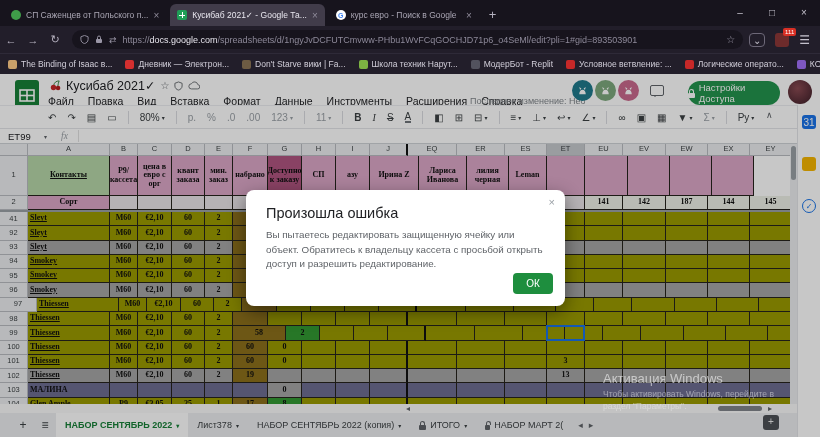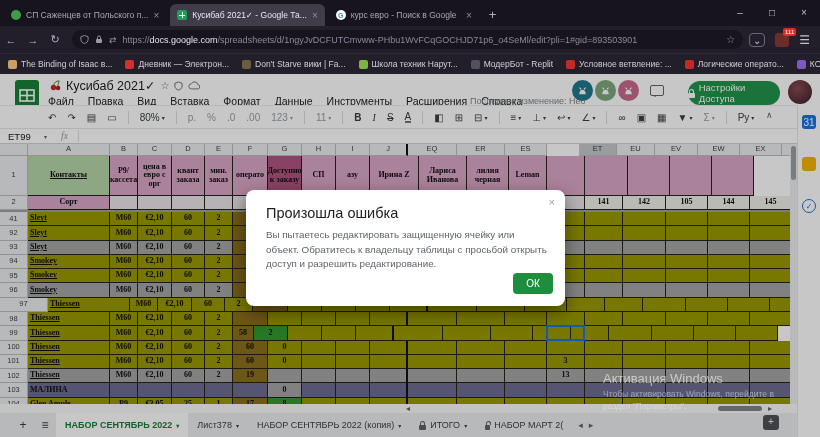--- a/index.html
+++ b/index.html
@@ -421,35 +421,35 @@
           <div class="gc hd" data-interactable="true" style="width: 33px; height: 100%;">D</div>
           <div class="gc hd" data-interactable="true" style="width: 28px; height: 100%;">E</div>
           <div class="gc hd" data-interactable="true" style="width: 35px; height: 100%;">F</div>
           <div class="gc hd" data-interactable="true" style="width: 34px; height: 100%;">G</div>
           <div class="gc hd" data-interactable="true" style="width: 34px; height: 100%;">H</div>
           <div class="gc hd" data-interactable="true" style="width: 34px; height: 100%;">I</div>
           <div class="gc hd freezeV" data-interactable="true" style="width: 38px; height: 100%;">J</div>
           <div class="gc hd" data-interactable="true" style="width: 49px; height: 100%;">EQ</div>
           <div class="gc hd" data-interactable="true" style="width: 48px; height: 100%;">ER</div>
           <div class="gc hd" data-interactable="true" style="width: 42px; height: 100%;">ES</div>
-          <div class="gc hd sel" data-interactable="true" style="width: 38px; height: 100%; margin-left: 32px;">ET</div>
+          <div class="gc hd sel" data-interactable="true" style="width: 38px; height: 100%;">ET</div>
           <div class="gc hd" data-interactable="true" style="width: 38px; height: 100%;">EU</div>
           <div class="gc hd" data-interactable="true" style="width: 43px; height: 100%;">EV</div>
           <div class="gc hd" data-interactable="true" style="width: 42px; height: 100%;">EW</div>
           <div class="gc hd" data-interactable="true" style="width: 42px; height: 100%;">EX</div>
           <div class="gc hd" data-interactable="true" style="width: 42px; height: 100%;">EY</div>
         </div>
         <div class="grow" data-interactable="false" style="top: 12px; height: 40px;">
           <div class="gc rownum" data-interactable="true" style="width: 28px; height: 100%;">1</div>
           <div class="gc c-a1 uline" data-interactable="true" style="width: 82px; height: 100%;">Контакты</div>
           <div class="gc c-pink" data-interactable="true" style="width: 28px; height: 100%;">Р9/кассета</div>
           <div class="gc c-pink" data-interactable="true" style="width: 34px; height: 100%;">цена в евро с орг</div>
           <div class="gc c-pink" data-interactable="true" style="width: 33px; height: 100%;">квант заказа</div>
           <div class="gc c-pink" data-interactable="true" style="width: 28px; height: 100%;">мин. заказ</div>
-          <div class="gc c-pink" data-interactable="true" style="width: 35px; height: 100%;">операто</div>
+          <div class="gc c-pink" data-interactable="true" style="width: 35px; height: 100%;">набрано</div>
           <div class="gc c-g1" data-interactable="true" style="width: 34px; height: 100%;">Доступно к заказу</div>
           <div class="gc c-pink" data-interactable="true" style="width: 34px; height: 100%;">СП</div>
           <div class="gc c-pink" data-interactable="true" style="width: 34px; height: 100%;">азу</div>
           <div class="gc c-pink" data-interactable="true" style="width: 49px; height: 100%;">Ирина Z</div>
           <div class="gc c-pink" data-interactable="true" style="width: 48px; height: 100%;">Лариса Иванова</div>
           <div class="gc c-pink" data-interactable="true" style="width: 42px; height: 100%;">лилия черная</div>
           <div class="gc c-pink" data-interactable="true" style="width: 38px; height: 100%;">Leman</div>
           <div class="gc c-pink" data-interactable="true" style="width: 38px; height: 100%;"></div>
           <div class="gc c-pink" data-interactable="true" style="width: 43px; height: 100%;"></div>
           <div class="gc c-pink" data-interactable="true" style="width: 42px; height: 100%;"></div>
@@ -467,21 +467,21 @@
           <div class="gc c-r2" data-interactable="true" style="width: 34px; height: 100%;"></div>
           <div class="gc c-r2" data-interactable="true" style="width: 34px; height: 100%;"></div>
           <div class="gc c-r2" data-interactable="true" style="width: 34px; height: 100%;"></div>
           <div class="gc c-r2 freezeV" data-interactable="true" style="width: 38px; height: 100%;"></div>
           <div class="gc c-r2" data-interactable="true" style="width: 49px; height: 100%;"></div>
           <div class="gc c-r2" data-interactable="true" style="width: 48px; height: 100%;"></div>
           <div class="gc c-r2" data-interactable="true" style="width: 42px; height: 100%;"></div>
           <div class="gc c-r2" data-interactable="true" style="width: 38px; height: 100%;"></div>
           <div class="gc c-num" data-interactable="true" style="width: 38px; height: 100%;">141</div>
           <div class="gc c-num" data-interactable="true" style="width: 43px; height: 100%;">142</div>
-          <div class="gc c-num" data-interactable="true" style="width: 42px; height: 100%;">105</div>
+          <div class="gc c-num" data-interactable="true" style="width: 42px; height: 100%;">187</div>
           <div class="gc c-num" data-interactable="true" style="width: 42px; height: 100%;">144</div>
           <div class="gc c-num" data-interactable="true" style="width: 42px; height: 100%;">145</div>
         </div>
         <div class="frozendiv" data-interactable="false" style="top: 66px;"></div>
         <div class="grow" data-interactable="false" style="top: 68px; height: 14.2857px;">
           <div class="gc rownum" data-interactable="true" style="width: 28px; height: 100%;">41</div>
           <div class="gc c-olive alignL uline" data-interactable="true" style="width: 82px; height: 100%;">Sleyt</div>
           <div class="gc c-olive" data-interactable="true" style="width: 28px; height: 100%;">М60</div>
           <div class="gc c-olive" data-interactable="true" style="width: 34px; height: 100%;">€2,10</div>
           <div class="gc c-olive" data-interactable="true" style="width: 33px; height: 100%;">60</div>
@@ -605,21 +605,21 @@
           <div class="gc c-gray" data-interactable="true" style="width: 48px; height: 100%;"></div>
           <div class="gc c-gray" data-interactable="true" style="width: 42px; height: 100%;"></div>
           <div class="gc c-gray" data-interactable="true" style="width: 38px; height: 100%;"></div>
           <div class="gc c-gray" data-interactable="true" style="width: 38px; height: 100%;"></div>
           <div class="gc c-gray" data-interactable="true" style="width: 43px; height: 100%;"></div>
           <div class="gc c-gray" data-interactable="true" style="width: 42px; height: 100%;"></div>
           <div class="gc c-gray" data-interactable="true" style="width: 42px; height: 100%;"></div>
           <div class="gc c-gray" data-interactable="true" style="width: 42px; height: 100%;"></div>
         </div>
         <div class="grow" data-interactable="false" style="top: 153.714px; height: 14.2857px;">
-          <div class="gc rownum" data-interactable="true" style="width: 48px; height: 100%;">97</div>
+          <div class="gc rownum" data-interactable="true" style="width: 37px; height: 100%;">97</div>
           <div class="gc c-olive alignL uline" data-interactable="true" style="width: 82px; height: 100%;">Thiessen</div>
           <div class="gc c-olive" data-interactable="true" style="width: 28px; height: 100%;">М60</div>
           <div class="gc c-olive" data-interactable="true" style="width: 34px; height: 100%;">€2,10</div>
           <div class="gc c-olive" data-interactable="true" style="width: 33px; height: 100%;">60</div>
           <div class="gc c-olive" data-interactable="true" style="width: 28px; height: 100%;">2</div>
           <div class="gc c-brown" data-interactable="true" style="width: 35px; height: 100%;"></div>
           <div class="gc c-olive" data-interactable="true" style="width: 34px; height: 100%;"></div>
           <div class="gc c-olive" data-interactable="true" style="width: 34px; height: 100%;"></div>
           <div class="gc c-olive" data-interactable="true" style="width: 34px; height: 100%;"></div>
           <div class="gc c-olive freezeV" data-interactable="true" style="width: 38px; height: 100%;"></div>
@@ -655,21 +655,21 @@
           <div class="gc c-olive" data-interactable="true" style="width: 42px; height: 100%;"></div>
           <div class="gc c-olive" data-interactable="true" style="width: 42px; height: 100%;"></div>
         </div>
         <div class="grow" data-interactable="false" style="top: 182.286px; height: 14.2857px;">
           <div class="gc rownum" data-interactable="true" style="width: 28px; height: 100%;">99</div>
           <div class="gc c-olive alignL uline" data-interactable="true" style="width: 82px; height: 100%;">Thiessen</div>
           <div class="gc c-olive" data-interactable="true" style="width: 28px; height: 100%;">М60</div>
           <div class="gc c-olive" data-interactable="true" style="width: 34px; height: 100%;">€2,10</div>
           <div class="gc c-olive" data-interactable="true" style="width: 33px; height: 100%;">60</div>
           <div class="gc c-olive" data-interactable="true" style="width: 28px; height: 100%;">2</div>
-          <div class="gc c-brown" data-interactable="true" style="width: 21px; height: 100%;">58</div>
+          <div class="gc c-brown" data-interactable="true" style="width: 53px; height: 100%;">58</div>
           <div class="gc c-green" data-interactable="true" style="width: 34px; height: 100%;">2</div>
           <div class="gc c-olive" data-interactable="true" style="width: 34px; height: 100%;"></div>
           <div class="gc c-olive" data-interactable="true" style="width: 34px; height: 100%;"></div>
           <div class="gc c-olive freezeV" data-interactable="true" style="width: 38px; height: 100%;"></div>
           <div class="gc c-olive" data-interactable="true" style="width: 49px; height: 100%;"></div>
           <div class="gc c-olive" data-interactable="true" style="width: 48px; height: 100%;"></div>
           <div class="gc c-olive" data-interactable="true" style="width: 42px; height: 100%;"></div>
           <div class="gc c-olive" data-interactable="true" style="width: 38px; height: 100%;"></div>
           <div class="gc c-olive" data-interactable="true" style="width: 38px; height: 100%;"></div>
           <div class="gc c-olive" data-interactable="true" style="width: 43px; height: 100%;"></div>
@@ -835,21 +835,21 @@
       <span class="spic sp-cal" data-interactable="true">31</span>
       <span class="spic sp-keep" data-interactable="true"></span>
       <span class="spic sp-tasks" data-interactable="true">✓</span>
     </div>
   </div>
 
   <div class="scrim" data-interactable="false"></div>
   <div class="dialog" data-interactable="false">
     <span class="dlg-close" data-interactable="true">×</span>
     <div class="dlg-title" data-interactable="false">Произошла ошибка</div>
-    <div class="dlg-body" data-interactable="false">Вы пытаетесь редактировать защищенную ячейку или объект. Обратитесь к владельцу таблицы с просьбой открыть доступ и разрешить редактирование.</div>
+    <div class="dlg-body" data-interactable="false">Вы пытаетесь редактировать защищенную ячейку или объект. Обратитесь к владельцу кассета с просьбой открыть доступ и разрешить редактирование.</div>
     <div class="dlg-ok" data-interactable="true">ОК</div>
   </div>
 
   <div class="watermark" data-interactable="false">
     <div class="wm1" data-interactable="false">Активация Windows</div>
     <div class="wm2" data-interactable="false">Чтобы активировать Windows, перейдите в раздел "Параметры".</div>
   </div>
 </div>
 
 </body></html>

